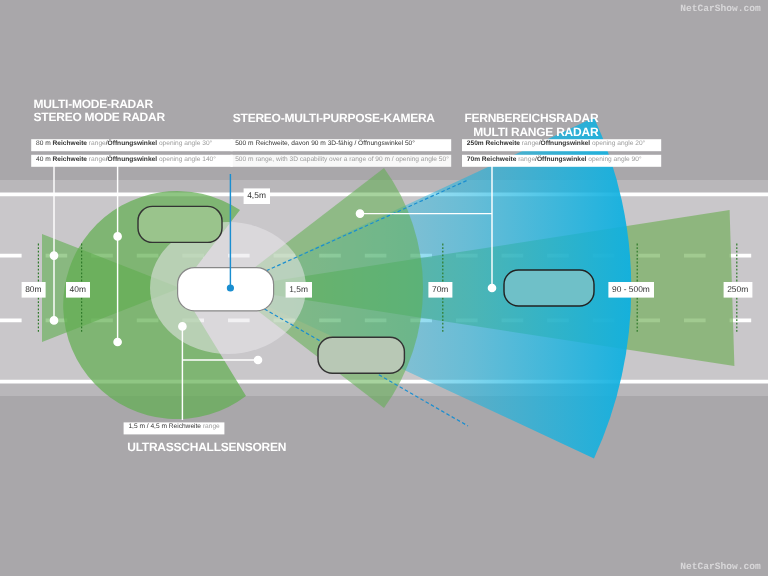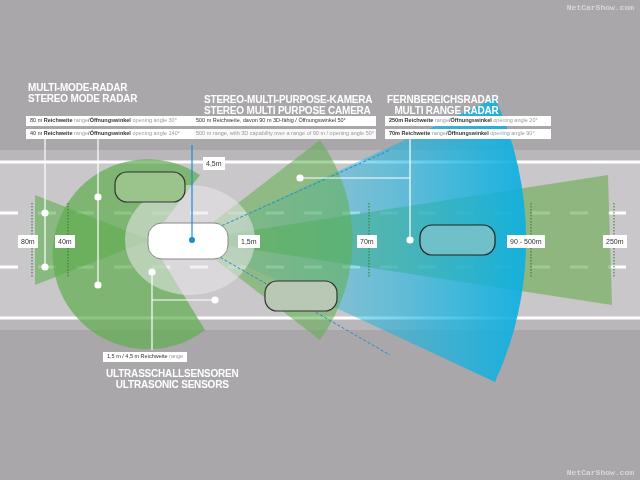--- a/index.html
+++ b/index.html
@@ -95,23 +95,22 @@
   <span class="gray">range</span><span>/</span><span class="bold">Öffnungswinkel</span>
   <span class="gray">opening angle 30°</span>
 </div>
 <div class="label-box" style="left:26px;top:129px;width:160px;">
   <span>40 m</span>
   <span class="bold">Reichweite</span>
   <span class="gray">range</span><span>/</span><span class="bold">Öffnungswinkel</span>
   <span class="gray">opening angle 140°</span>
 </div>
 
-<div class="heading" style="left:204px;top:94px;">
+<div class="heading" style="left:194px;top:94px;">
   <div>STEREO-MULTI-PURPOSE-KAMERA</div>
-  <div>STEREO MULTI PURPOSE CAMERA</div>
 </div>
 <div class="label-box" style="left:192px;top:116px;width:176px;">500 m Reichweite, davon 90 m 3D-fähig / Öffnungswinkel 50°</div>
 <div class="label-box dim" style="left:192px;top:129px;width:176px;">500 m range, with 3D capability over a range of 90 m / opening angle 50°</div>
 
 <div class="heading" style="left:387px;top:94px;text-align:right;">
   <div>FERNBEREICHSRADAR</div>
   <div>MULTI RANGE RADAR</div>
 </div>
 <div class="label-box" style="left:385px;top:116px;width:158px;">
   <span class="bold">250m</span>
@@ -125,21 +124,20 @@
   <span class="gray">range</span><span>/</span><span class="bold">Öffnungswinkel</span>
   <span class="gray">opening angle 90°</span>
 </div>
 
 <div class="label-box" style="left:103px;top:352px;">
   <span>1,5 m / 4,5 m Reichweite</span>
   <span class="gray">range</span>
 </div>
 <div class="heading" style="left:106px;top:368px;text-align:center;">
   <div>ULTRASSCHALLSENSOREN</div>
-  <div>ULTRASONIC SENSORS</div>
 </div>
 
 <div class="dist" style="left:18px;top:235px;">80m</div>
 <div class="dist" style="left:55px;top:235px;">40m</div>
 <div class="dist" style="left:203px;top:157px;">4,5m</div>
 <div class="dist" style="left:238px;top:235px;">1,5m</div>
 <div class="dist" style="left:357px;top:235px;">70m</div>
 <div class="dist" style="left:507px;top:235px;">90 - 500m</div>
 <div class="dist" style="left:603px;top:235px;">250m</div>
 

